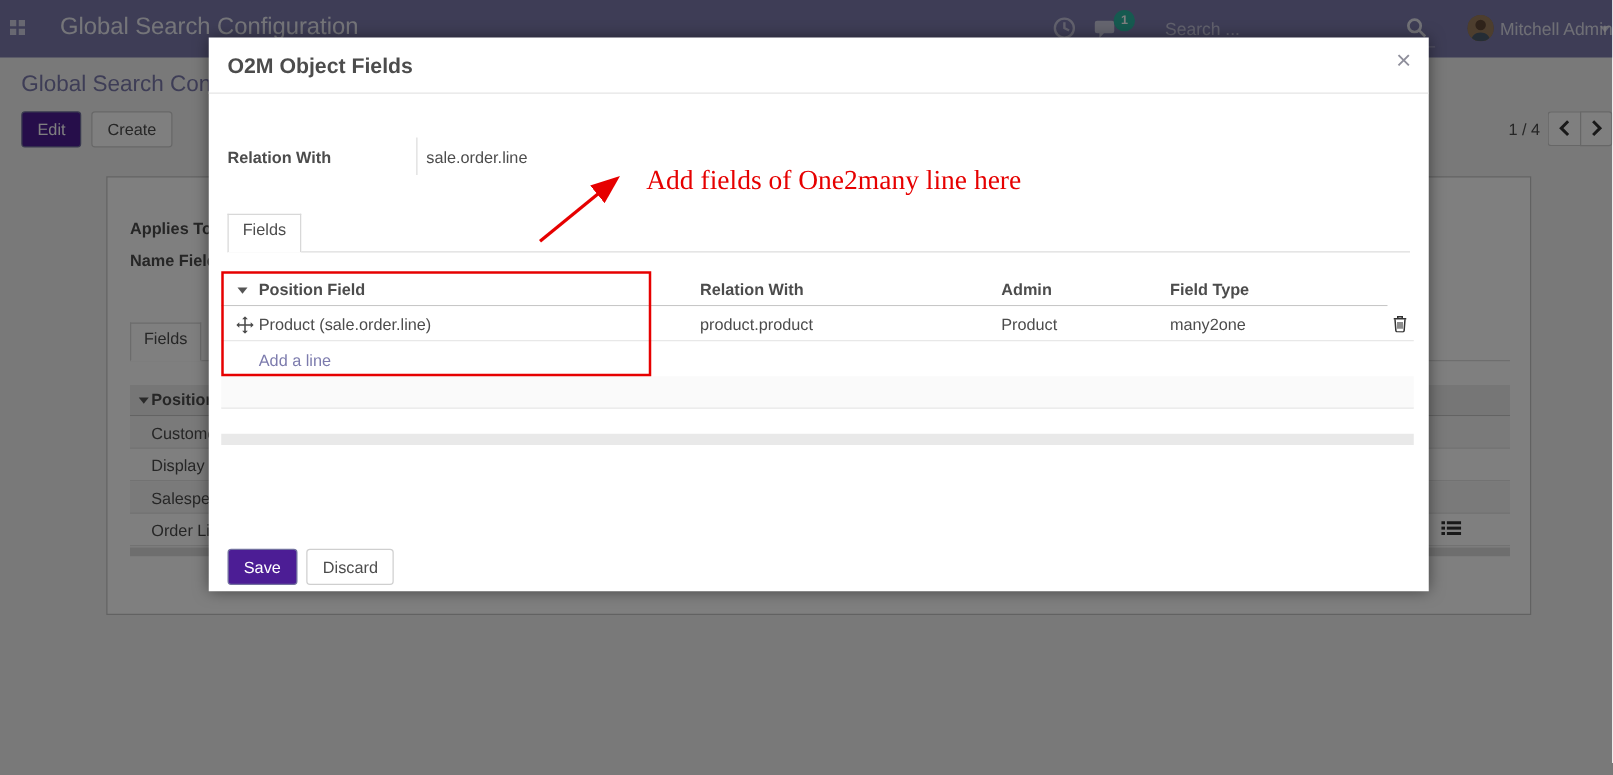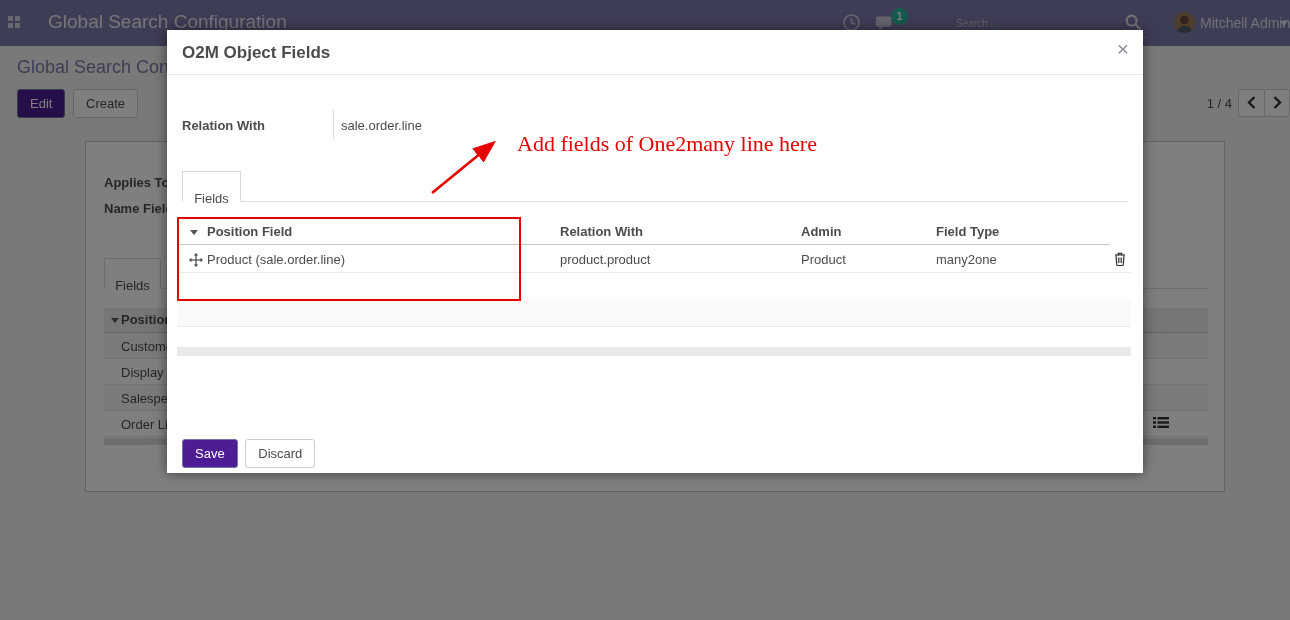--- a/index.html
+++ b/index.html
@@ -13,21 +13,21 @@
   .nav-title { position:absolute; left:48px; top:11px; font-size:19px; color:rgba(255,255,255,0.85); white-space:nowrap; }
   .apps-btn { position:absolute; left:8px; top:14px; width:30px; height:18px; cursor:pointer; }
   .nav-ico { position:absolute; top:13px; }
   .badge {
     position:absolute; left:891px; top:8px; width:17px; height:17px; border-radius:50%;
     background:#2cb5a0; color:#fff; font-size:10px; text-align:center; line-height:17px; font-weight:bold;
   }
   .search-wrap { position:absolute; left:928px; top:8px; width:220px; height:30px; border-bottom:1px solid rgba(255,255,255,0.35); }
   .search-input {
     position:absolute; left:4px; top:3px; width:185px; height:24px; background:transparent; border:none; outline:none;
-    color:#eee; font-size:10px; font-family:"Liberation Sans",sans-serif;margin-left:24px;
+    color:#eee; font-size:14px; font-family:"Liberation Sans",sans-serif;
   }
   .search-input::placeholder { color:rgba(255,255,255,0.55); }
   .avatar { position:absolute; left:1174px; top:12px; width:21px; height:21px; border-radius:50%; overflow:hidden; background:#8a6d52; }
   .user-name { position:absolute; left:1200px; top:15px; color:rgba(255,255,255,0.75); font-size:14px; white-space:nowrap; }
   .caret-down { position:absolute; left:1280px; top:21px; width:0; height:0;
     border-left:4px solid transparent; border-right:4px solid transparent; border-top:5px solid rgba(255,255,255,0.7); }
   
   .breadcrumb { position:absolute; left:17px; top:57px; font-size:18px; color:#7C7BAD; white-space:nowrap; }
   .btn { display:inline-block; border-radius:3px; font-size:13px; padding:6px 12px; cursor:pointer; border:1px solid transparent; }
   .btn-primary { background:#4c1d95; border-color:#72719f; color:#fff; }
@@ -36,21 +36,21 @@
   .pager-text { position:absolute; left:1160px; top:96px; width:72px; text-align:right; font-size:13px; color:#4c4c4c; }
   .pager-group { position:absolute; left:1238px; top:89px; height:28px; }
   .pager-btn { display:inline-block; width:26px; height:28px; background:#fff; border:1px solid #cfcfcf; cursor:pointer; text-align:center; padding-top:6px; }
   .pager-btn.first { border-radius:3px 0 0 3px; border-right:none; }
   .pager-btn.last  { border-radius:0 3px 3px 0; }
   
   .card { position:absolute; left:85px; top:141px; width:1140px; height:351px; background:#fff; border:1px solid #c5c5c5; }
   .lbl-bold { position:absolute; font-weight:bold; color:#4c4c4c; white-space:nowrap; }
   .tab-box {
     position:absolute; background:#fff; border:1px solid #d8d8d8; border-bottom:1px solid #fff;
-    text-align:center; font-size:13px; color:#4c4c4c; padding-top:19px; z-index:2; cursor:pointer;
+    text-align:center; font-size:13px; color:#4c4c4c; padding-top:4px; z-index:2; cursor:pointer;
   }
   .tabs-line { position:absolute; height:1px; background:#ddd; z-index:1; }
   .list-header { position:absolute; background:#ececec; border-bottom:1px solid #c7c7c7; }
   .sort-caret { position:absolute; width:0; height:0; border-left:4px solid transparent; border-right:4px solid transparent; border-top:5px solid #555; }
   .bg-row { position:absolute; left:18px; width:1104px; height:26px; border-bottom:1px solid #e5e5e5; }
   .bg-row .txt { position:absolute; left:17px; top:6px; white-space:nowrap; }
   .stripe { background:#f5f5f5; }
   .bar { position:absolute; background:#dcdcdc; }
   
   .backdrop { position:absolute; inset:0; background:rgba(0,0,0,0.5); z-index:50; }
@@ -226,20 +226,23 @@
       <span class="icon" style="position:absolute; left:937px; top:7px;">
         <svg width="12" height="14" viewBox="0 0 12 14" fill="none" stroke="#333" stroke-width="1.2">
           <path d="M1 3h10"></path>
             <path d="M4.2 3V1.4h3.6V3"></path>
           <path d="M2 3.4l.7 9.2a1 1 0 0 0 1 .9h4.6a1 1 0 0 0 1-.9l.7-9.2"></path>
           <path d="M4.4 5.5v5.5 M6 5.5v5.5 M7.6 5.5v5.5" stroke-width="0.9"></path>
         </svg>
       </span>
     </div>
 
+    <div class="m-table-row" style="top:244px; height:27px;">
+      <span class="cell add-line" style="left:30px;">Add a line</span>
+    </div>
 
     <div class="m-table-row" style="top:271px; height:26px; background:#fafafa; border-bottom:1px solid #e8e8e8;"></div>
     <div class="m-table-row" style="top:317px; height:9px; background:#e9e9e9;"></div>
 
     <div class="red-box"></div>
 
     <div class="modal-footer-btns">
       <span class="btn btn-primary">Save</span>
       <span class="btn btn-default" style="margin-left:4px;margin-top:17px;">Discard</span>
     </div>

